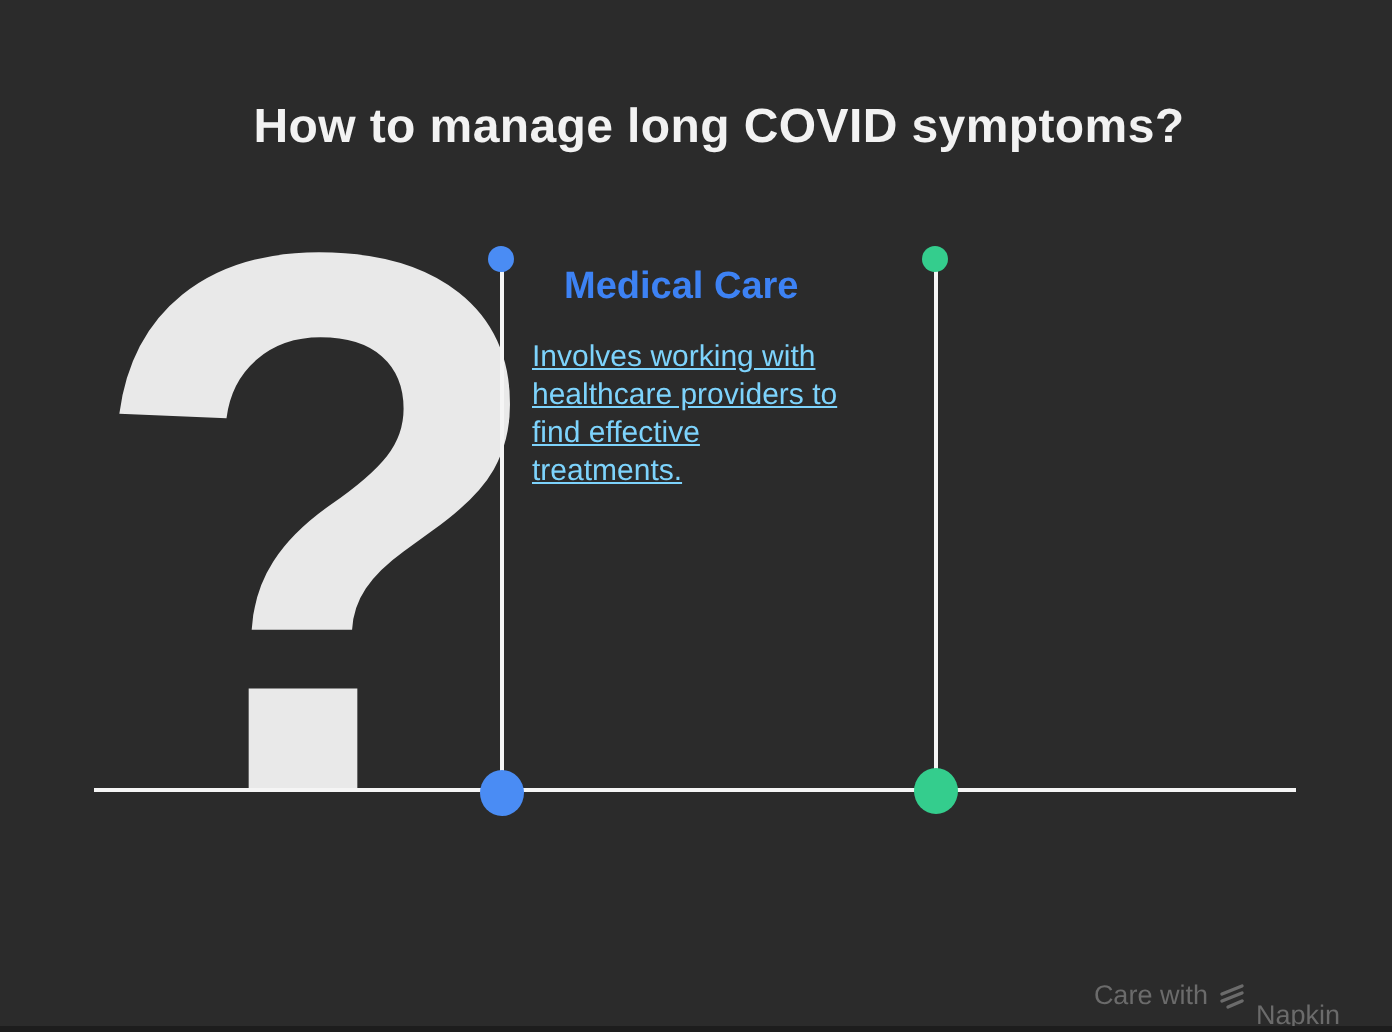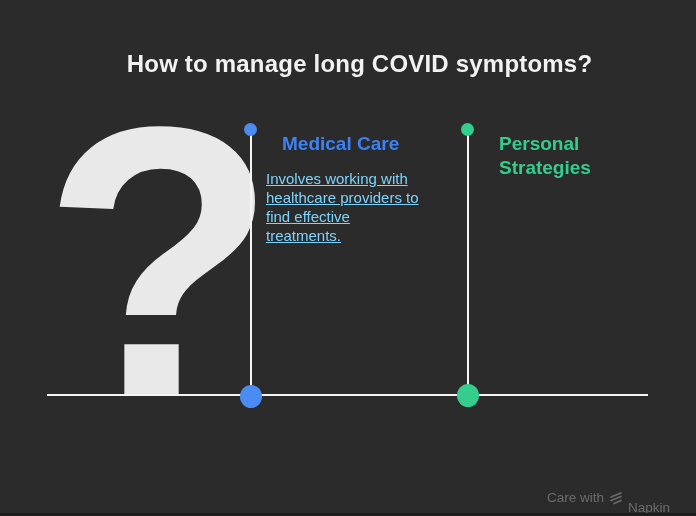--- a/index.html
+++ b/index.html
@@ -134,22 +134,20 @@
 
   <div class="col col-1">
     <div class="col-heading">Medical Care</div>
     <div class="col-body">Involves working with
 healthcare providers to
 find effective
 treatments.</div>
   </div>
 
   <div class="col col-2">
-    <div class="col-heading">Personal
-Strategies</div>
   </div>
 
   <div class="footer">
     <span>Care with</span>
     <span class="napkin-icon">
       <svg width="14" height="14" viewBox="0 0 14 14">
         <path d="M2 6 L12 2" stroke="#6b6b6b" stroke-width="1.7" fill="none" stroke-linecap="round"></path>
         <path d="M2 9.5 L12 5.5" stroke="#6b6b6b" stroke-width="1.7" fill="none" stroke-linecap="round"></path>
         <path d="M5 12.5 L12 9.5" stroke="#6b6b6b" stroke-width="1.7" fill="none" stroke-linecap="round"></path>
       </svg>

